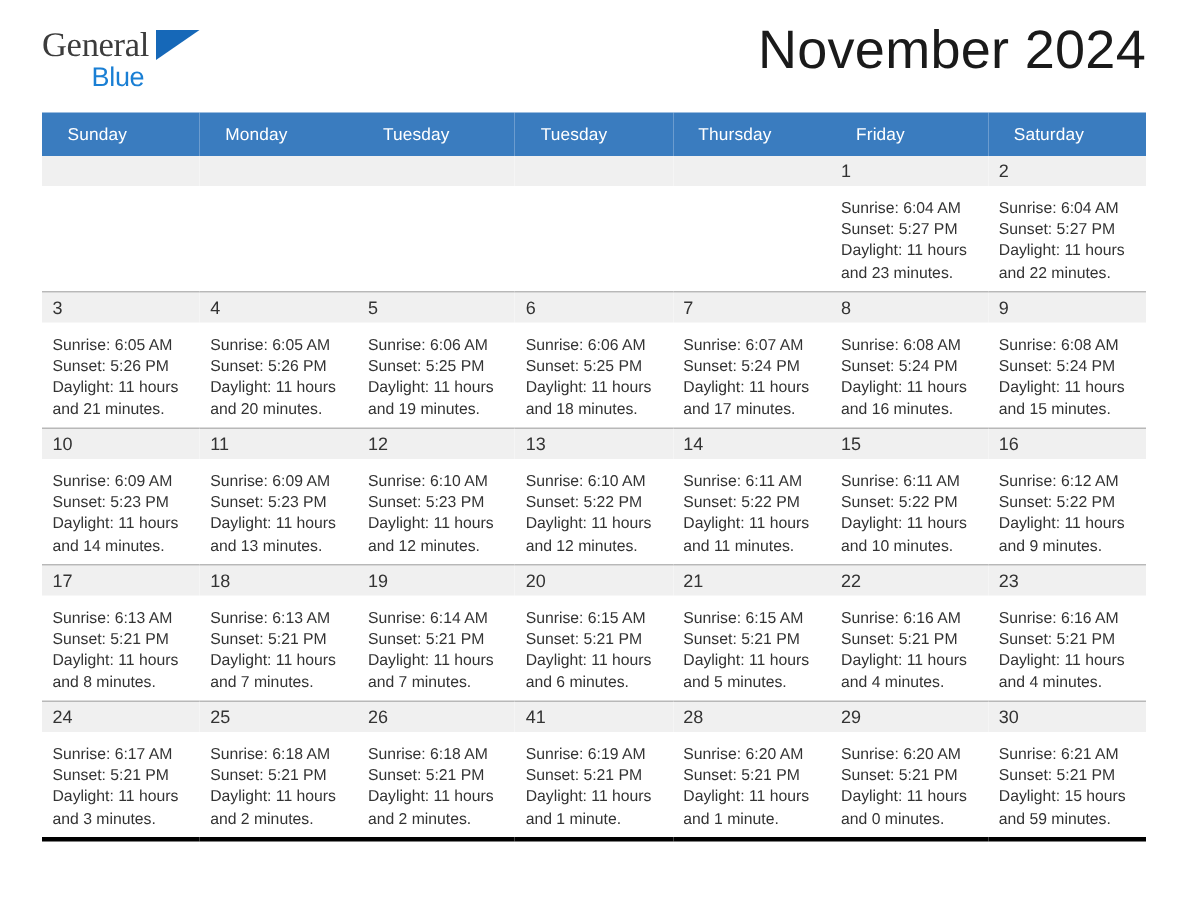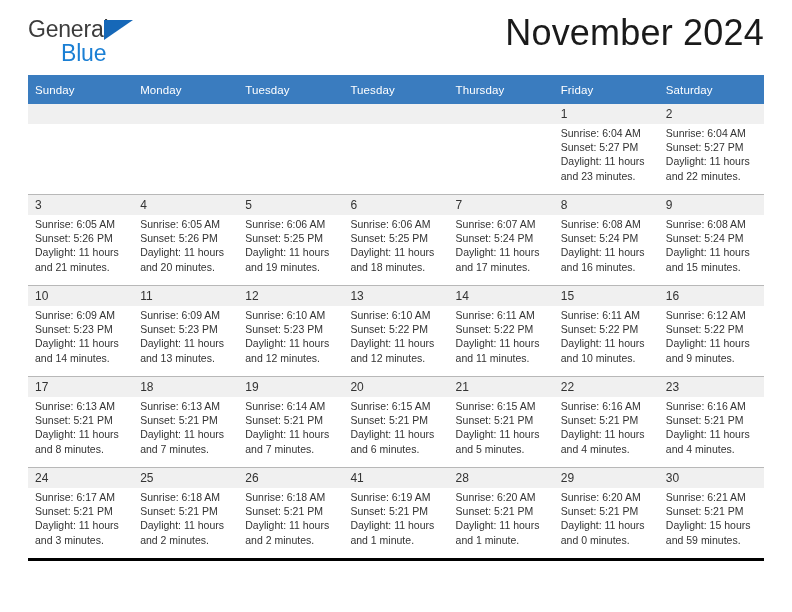--- a/index.html
+++ b/index.html
@@ -34,27 +34,27 @@
     position: relative;
     margin-top: 18px;
     width: 170px;
     height: 52px;
   }
   .brand-general {
     font-size: 23px;
     color: #3c3c3c;
     letter-spacing: -0.2px;
     line-height: 1;
-    font-family: Liberation Sans, sans-serif;
+    font-family: Liberation Serif, serif;
   }
   .brand-blue {
     position: absolute;
     left: 33px;
     top: 24px;
-    font-size: 23px;
+    font-size: 18px;
     color: #1a7fd4;
     line-height: 1;
     letter-spacing: -0.2px;
   }
   .brand-tri {
     position: absolute;
     left: 76px;
     top: 2px;
     width: 0;
     height: 0;
@@ -84,21 +84,21 @@
     width: 736px;
     border-collapse: collapse;
     table-layout: fixed;
   }
   table.calendar th {
     background: #3a7cbf;
     color: #ffffff;
     font-size: 11.5px;
     font-weight: normal;
     text-align: left;
-    padding: 6px 0 6px 7px;
+    padding: 6px 0 6px 17px;
     height: 17px;
     vertical-align: middle;
     letter-spacing: 0.1px;
   }
   table.calendar td {
     vertical-align: top;
     padding: 0;
     height: 90px;
     border-bottom: 1px solid #b8b8b8;
     background: #ffffff;
@@ -111,21 +111,21 @@
     font-size: 12px;
     color: #333333;
     padding: 3px 0 3px 7px;
     height: 14px;
     line-height: 14px;
   }
   .daynum.empty {
     color: transparent;
   }
   .cell-body {
-    padding: 2px 6px 0 7px;
+    padding: 8px 6px 0 7px;
     font-size: 10.5px;
     color: #333333;
     line-height: 14.2px;
   }
   .cell-body div {
     white-space: nowrap;
   }
   .daylight-line {
     white-space: normal !important;
   }

